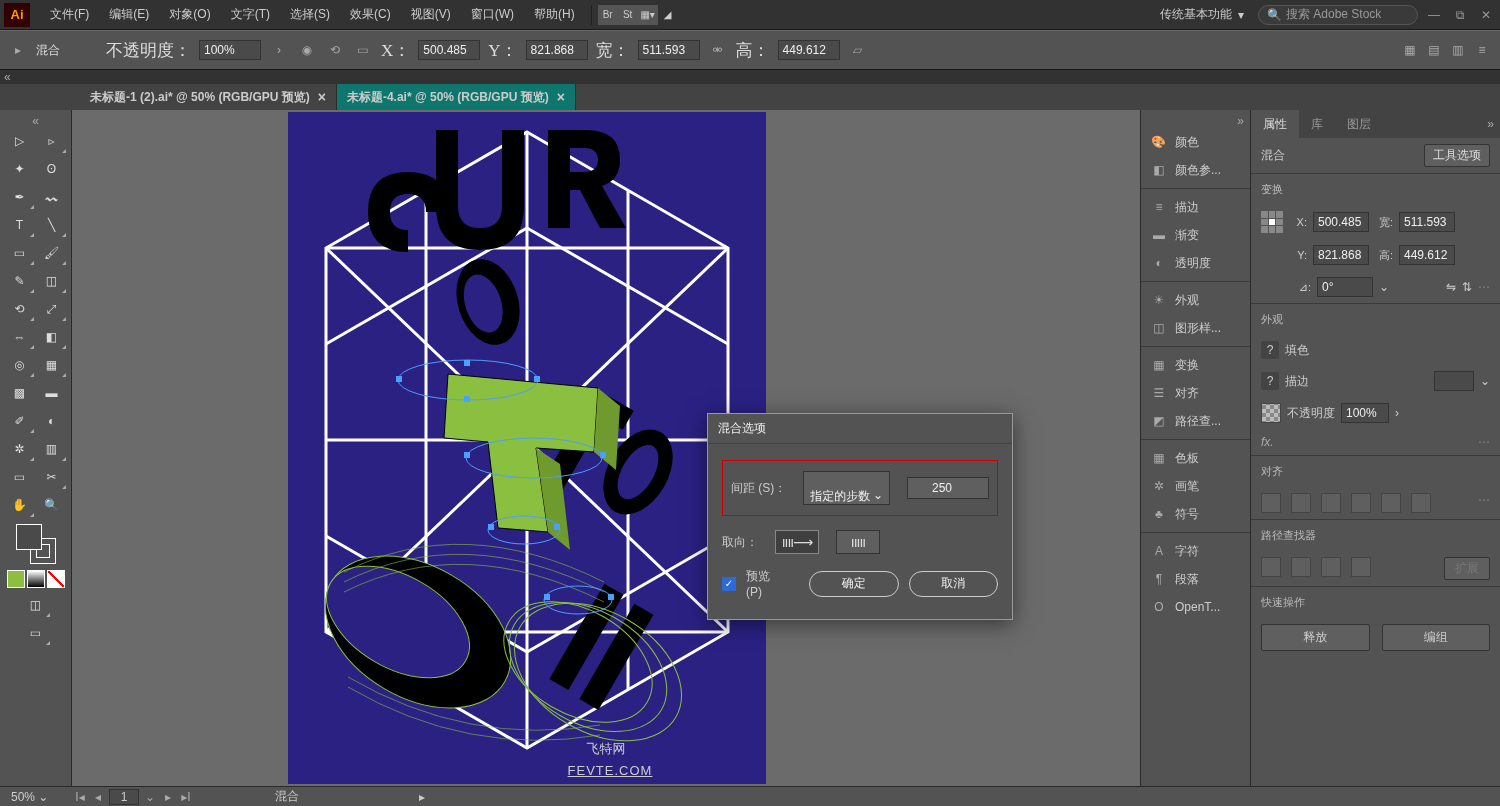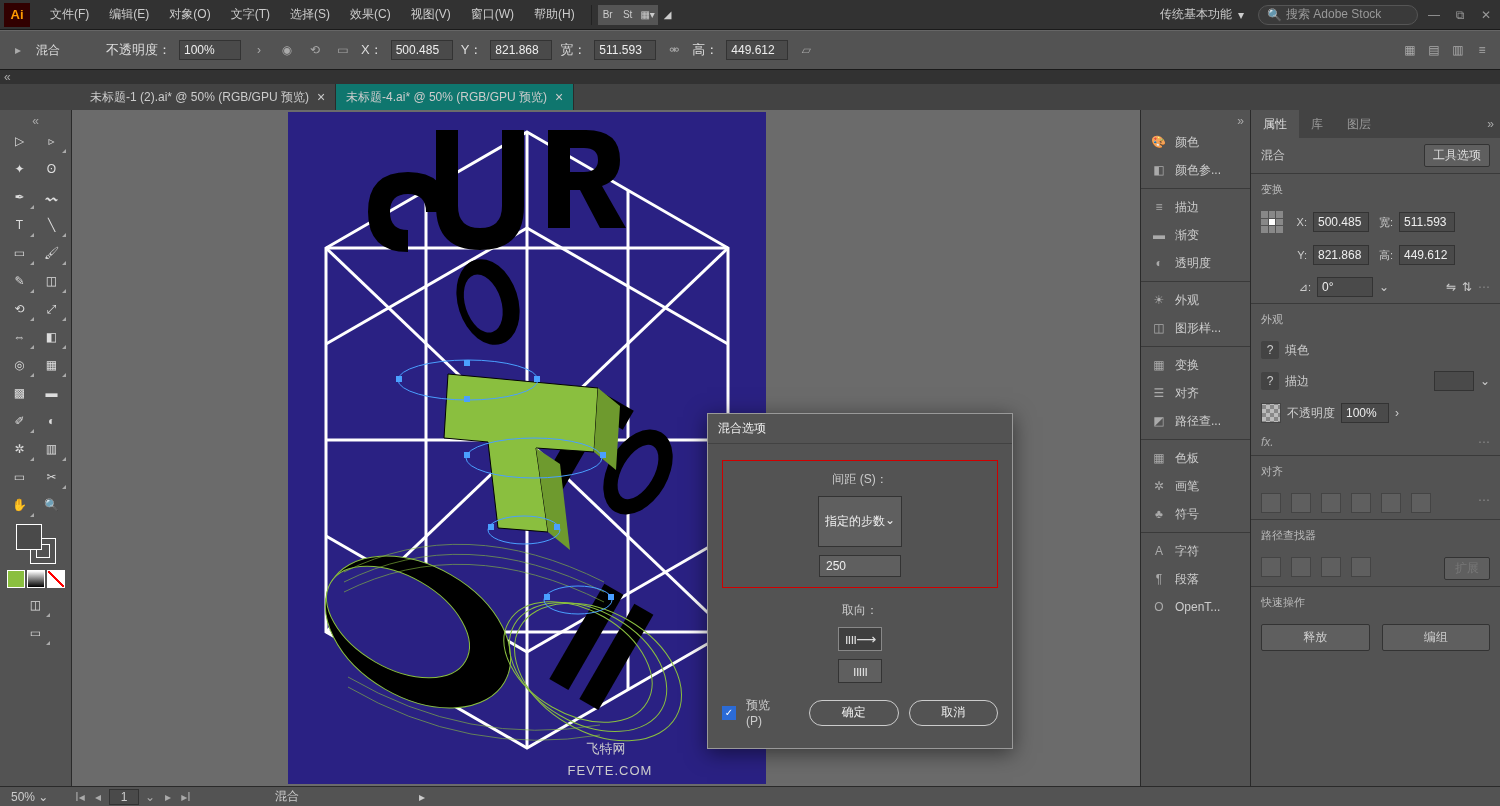--- a/index.html
+++ b/index.html
@@ -9,47 +9,47 @@
 .menubar .menu-item { padding: 0 10px; height: 100%; display: flex; align-items: center; cursor: default; color: #ccc; }
 .menubar .right-side { margin-left: auto; display: flex; align-items: center; gap: 6px; height: 100%; }
 .menubar .ws-select { background: #323232; color: #ccc; padding: 2px 8px; height: 20px; display: flex; align-items: center; gap: 6px; border: none; }
 .menubar .search-box { background: #3a3a3a; border: 1px solid #555; border-radius: 10px; padding: 1px 8px; width: 160px; height: 20px; display: flex; align-items: center; color: #999; gap: 4px; }
 .menubar .win-btn { width: 20px; height: 20px; display: flex; align-items: center; justify-content: center; color: #999; }
 .menubar .toolbar-icon { width: 20px; height: 20px; background: #555; display: flex; align-items: center; justify-content: center; font-size: 10px; color: #ccc; }
 .menubar .sep { width: 1px; height: 20px; background: #222; margin: 0 6px; }
 
 .optbar { height: 40px; background: #535353; display: flex; align-items: center; padding: 0 8px; gap: 8px; border-top: 1px solid #666; border-bottom: 1px solid #1a1a1a; }
 .optbar .label { color: #ddd; }
-.optbar .fld-label { color: #ddd; font-size: 13px; }
+.optbar .fld-label { color: #ddd; font-size: 17px; font-family: Liberation Serif, serif; }
 .optbar .input-box { background: #4a4a4a; border: 1px solid #333; padding: 2px 4px; width: 62px; text-align: right; color: #eee; height: 20px; display: flex; align-items: center; }
 .optbar .icon { width: 20px; height: 20px; display: flex; align-items: center; justify-content: center; color: #aaa; }
 .optbar .right-icons { margin-left: auto; display: flex; gap: 4px; }
 
 .tabstrip { height: 14px; background: #323232; display: flex; align-items: flex-end; }
-.tabrow { height: 26px; background: #434343; display: flex; align-items: center; }
+.tabrow { height: 26px; background: #434343; display: flex; align-items: center; font-weight: bold; }
 .tab { height: 26px; padding: 0 10px; display: flex; align-items: center; gap: 8px; color: #ccc; background: #434343; border-right: 1px solid #2a2a2a; }
 .tab.active { background: #0f766e; }
 .tab .close { color: #ccc; font-size: 14px; }
 
 .main { display: flex; height: calc(806px - 30px - 40px - 14px - 26px - 20px); }
 .toolbox { width: 72px; background: #535353; border-right: 1px solid #2a2a2a; display: flex; flex-direction: column; align-items: center; padding: 4px 2px; }
 .tool-row { display: flex; gap: 2px; margin-bottom: 2px; }
 .tool { width: 30px; height: 26px; display: flex; align-items: center; justify-content: center; color: #ddd; position: relative; }
 .tool .corner { position: absolute; bottom: 1px; right: 1px; width: 0; height: 0; border-left: 4px solid transparent; border-bottom: 4px solid #aaa; }
 .color-swatch { width: 40px; height: 40px; position: relative; margin-top: 4px; }
 .fill-sw { position: absolute; top: 0; left: 0; width: 26px; height: 26px; background: #4a4a4a; border: 1px solid #fff; }
 .stroke-sw { position: absolute; bottom: 0; right: 0; width: 26px; height: 26px; background: #535353; border: 1px solid #fff; }
 .stroke-sw::after { content: ''; position: absolute; top: 5px; left: 5px; right: 5px; bottom: 5px; background: #535353; border: 1px solid #fff; }
 .mini-swatches { display: flex; gap: 2px; margin-top: 6px; }
 .mini-sw { width: 18px; height: 18px; border: 1px solid #fff; }
 
 .canvas-area { flex: 1; background: #6b6b6b; position: relative; overflow: hidden; }
 .artboard { position: absolute; left: 216px; top: 2px; width: 478px; height: 672px; background: #2a2183; }
 .wm-top { position: absolute; bottom: 28px; left: 0; right: 0; text-align: center; color: #ccc; font-size: 13px; }
-.wm-bot { position: absolute; bottom: 8px; left: 8px; right: 0; text-align: center; color: #ccc; font-size: 13px; letter-spacing: 1px; }
+.wm-bot { position: absolute; bottom: 8px; left: 8px; right: 0; text-align: center; color: #ccc; font-size: 13px; letter-spacing: 1px; text-decoration: underline; }
 
 .docks { width: 110px; background: #535353; border-left: 1px solid #2a2a2a; display: flex; flex-direction: column; padding-top: 4px; }
 .dock-item { height: 28px; display: flex; align-items: center; gap: 8px; padding-left: 10px; color: #ccc; }
 .dock-item .ic { width: 16px; height: 16px; display: flex; align-items: center; justify-content: center; color: #aaa; }
 .dock-sep { height: 1px; background: #3a3a3a; margin: 4px 0; }
 
 .rpanel { width: 250px; background: #535353; border-left: 1px solid #2a2a2a; display: flex; flex-direction: column; }
 .rpanel .ptabs { height: 28px; display: flex; align-items: center; background: #434343; }
 .rpanel .ptab { padding: 9px 12px; height: 100%; display: flex; align-items: center; color: #999; }
 .rpanel .ptab.act { background: #535353; color: #ddd; }
@@ -68,23 +68,23 @@
 .statusbar { height: 20px; background: #535353; display: flex; align-items: center; padding: 0 11px; color: #ccc; border-top: 1px solid #2a2a2a; }
 .statusbar .zoom { width: 60px; }
 .statusbar .nav-ic { width: 16px; height: 16px; display: flex; align-items: center; justify-content: center; color: #aaa; margin: 0 1px; }
 .statusbar .pg { background: #4a4a4a; border: 1px solid #333; width: 30px; text-align: center; margin: 0 2px; }
 .statusbar .stxt { margin-left: 80px; }
 
 .dialog { position: absolute; left: 635px; top: 303px; width: 306px; background: #535353; border: 1px solid #999; box-shadow: 0 4px 20px rgba(0,0,0,0.5); }
 .dialog .dtitle { height: 30px; display: flex; align-items: center; padding: 0 10px; border-bottom: 1px solid #424242; color: #eee; font-size: 12px; }
 .dialog .dbody { padding: 16px 14px 20px; }
 .dialog .highlight { border: 1px solid #d00000; padding: 10px 8px; margin-bottom: 14px; }
-.dialog .drow { display: flex; align-items: center; gap: 8px; margin-bottom: 14px; flex-direction: column; }
+.dialog .drow { display: flex; align-items: center; gap: 17px; margin-bottom: 14px; }
 .dialog .dselect { flex: 1; background: #5f5f5f; border: 1px solid #333; padding: 16px 6px; display: flex; justify-content: space-between; color: #eee; height: 22px; }
-.dialog .dinput { width: 82px; background: #5f5f5f; border: 1px solid #333; padding: 3px 6px; color: #eee; height: 22px; }
+.dialog .dinput { width: 82px; background: #5f5f5f; border: 1px solid #333; padding: 3px 24px; color: #eee; height: 22px; }
 .dialog .orient-btn { width: 44px; height: 24px; background: #5f5f5f; border: 1px solid #333; display: flex; align-items: center; justify-content: center; color: #ddd; letter-spacing: -1px; font-size: 14px; }
 .dialog .orient-btn.sel { background: #3f3f3f; border: 1px solid #888; }
 .dialog .dfoot { display: flex; align-items: center; gap: 10px; }
 .dialog .chk { width: 14px; height: 14px; background: #2b6bd6; display: flex; align-items: center; justify-content: center; color: #fff; font-size: 10px; }
 .dialog .dbtn { width: 90px; height: 26px; border: 1px solid #ccc; border-radius: 14px; display: flex; align-items: center; justify-content: center; background: transparent; color: #eee; }
 .svg-art { position: absolute; top: 0; left: 0; }
 </style>
 </head>
 <body>
 

